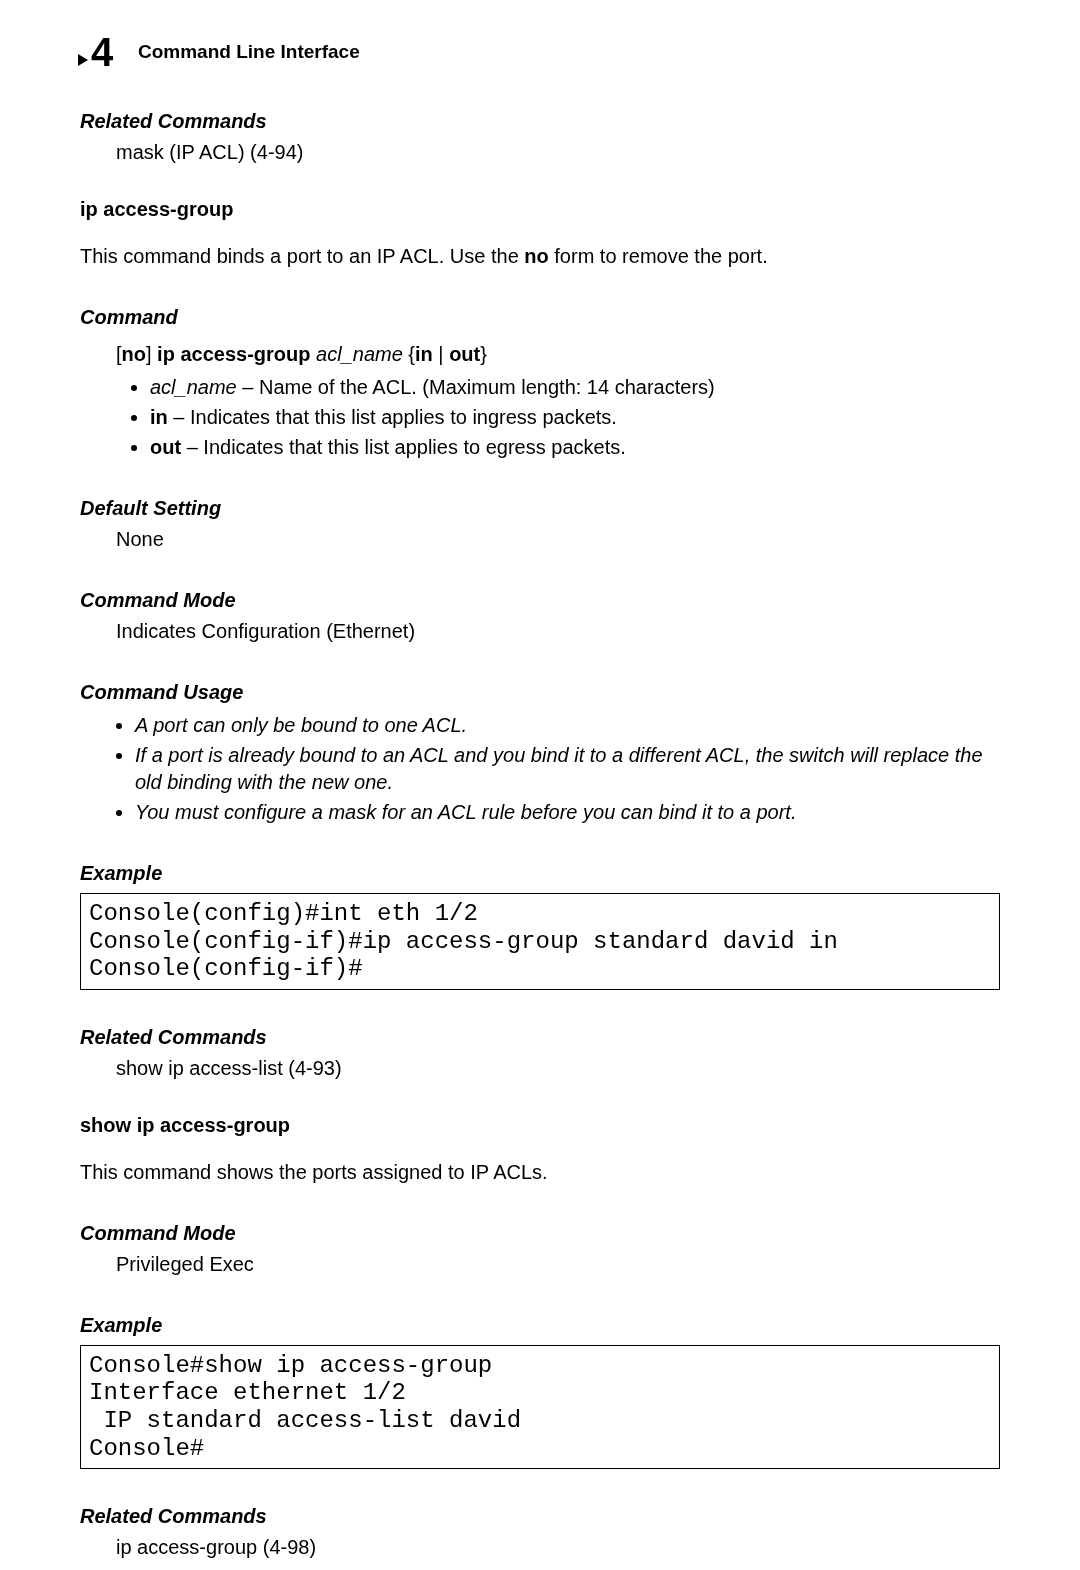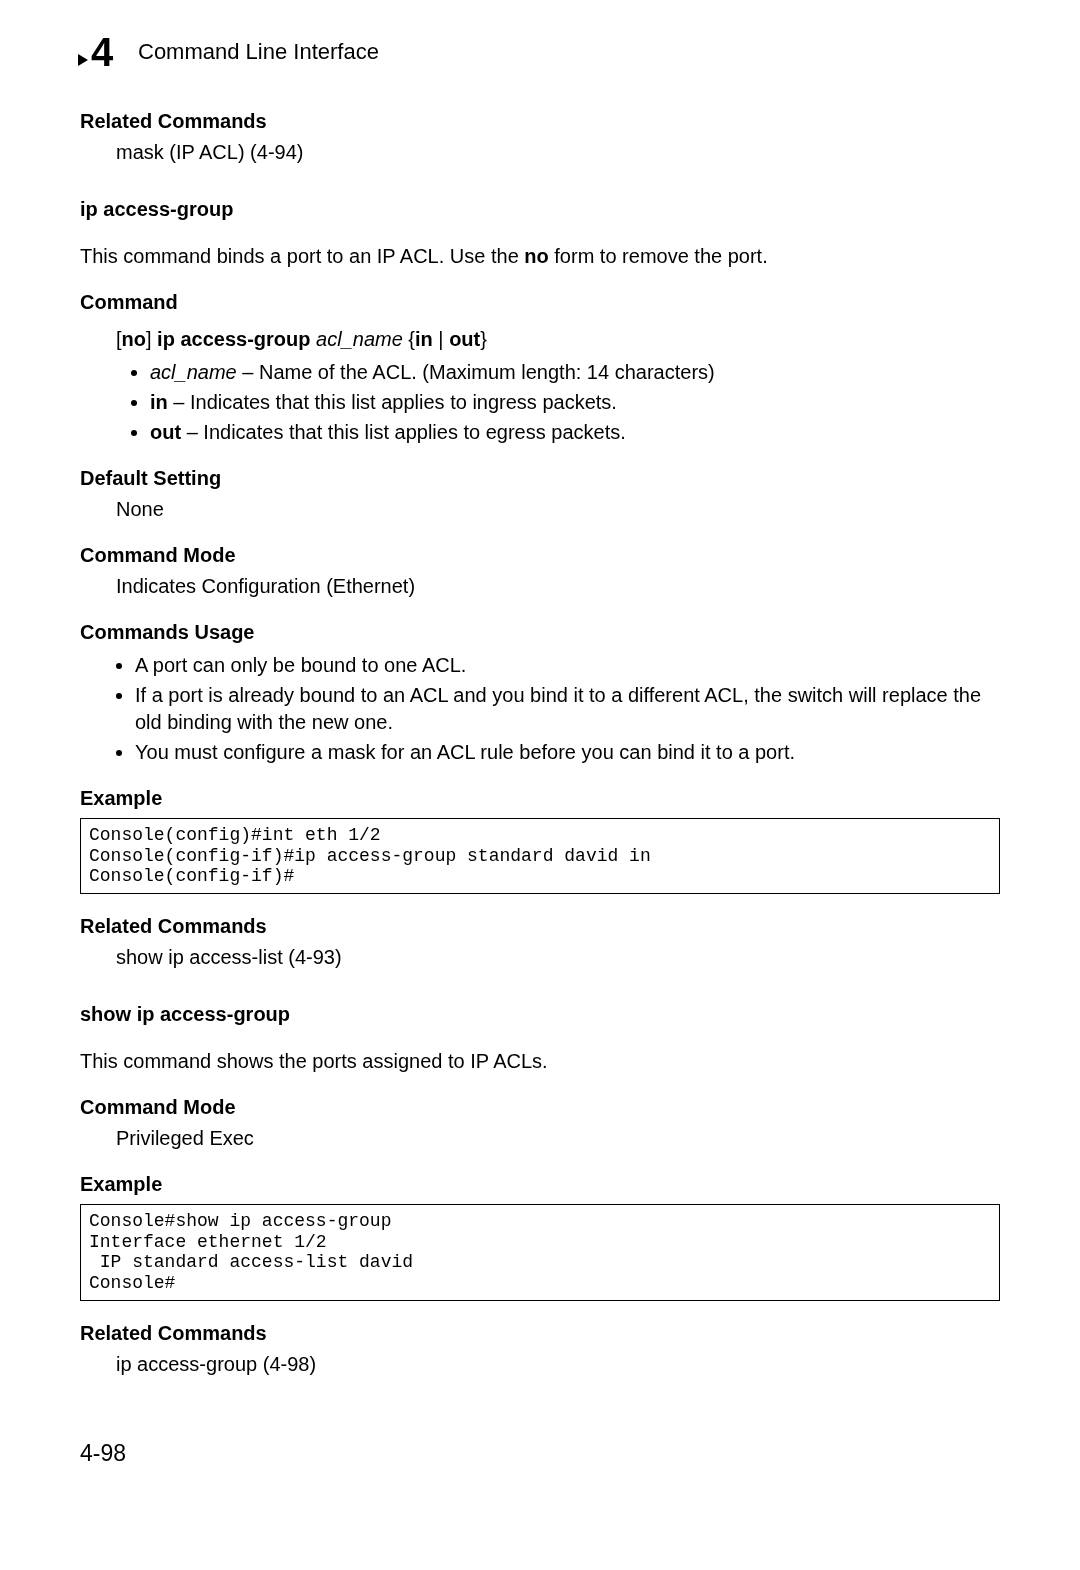--- a/index.html
+++ b/index.html
@@ -36,27 +36,28 @@
     position: absolute;
     left: -2px;
     bottom: 8px;
     width: 0;
     height: 0;
     border-left: 10px solid #000;
     border-top: 6px solid transparent;
     border-bottom: 6px solid transparent;
   }
   .header-title {
-    font-size: 22px;
-    font-weight: 400;
+    font-size: 19px;
+    font-weight: 700;
   }
   .section-bold {
     font-weight: 700;
-    margin-top: 19px;
+    margin-top: 34px;
     margin-bottom: 4px;
+    font-style: italic;
   }
   .body-indent {
     margin-left: 36px;
   }
   .cmd-name {
     font-weight: 700;
     margin-top: 30px;
     margin-bottom: 6px;
   }
   .para {
@@ -72,29 +73,30 @@
     margin: 6px 0 10px 70px;
     padding: 0;
   }
   ul.params li {
     margin: 3px 0;
   }
   ul.usage {
     list-style: disc;
     margin: 6px 0 10px 55px;
     padding: 0;
+    font-style: italic;
   }
   ul.usage li {
     margin: 3px 0;
   }
   .codebox {
     border: 1px solid #000;
     padding: 6px 8px;
     font-family: "Courier New", monospace;
-    font-size: 18px;
+    font-size: 24px;
     white-space: pre;
     line-height: 1.15;
     margin: 6px 0 14px 0;
   }
   .pagenum {
     margin-top: 60px;
     font-size: 23px;
   }
   .b { font-weight: 700; }
   .i { font-style: italic; }
@@ -128,21 +130,21 @@
   <li><span class="b">in</span><span> – Indicates that this list applies to ingress packets.</span></li>
   <li><span class="b">out</span><span> – Indicates that this list applies to egress packets.</span></li>
 </ul>
 
 <div class="section-bold">Default Setting</div>
 <div class="body-indent">None</div>
 
 <div class="section-bold">Command Mode</div>
 <div class="body-indent">Indicates Configuration (Ethernet)</div>
 
-<div class="section-bold">Commands Usage</div>
+<div class="section-bold">Command Usage</div>
 <ul class="usage">
   <li>A port can only be bound to one ACL.</li>
   <li>If a port is already bound to an ACL and you bind it to a different ACL, the switch will replace the old binding with the new one.</li>
   <li>You must configure a mask for an ACL rule before you can bind it to a port.</li>
 </ul>
 
 <div class="section-bold">Example</div>
 <div class="codebox">Console(config)#int eth 1/2
 Console(config-if)#ip access-group standard david in
 Console(config-if)#</div>

